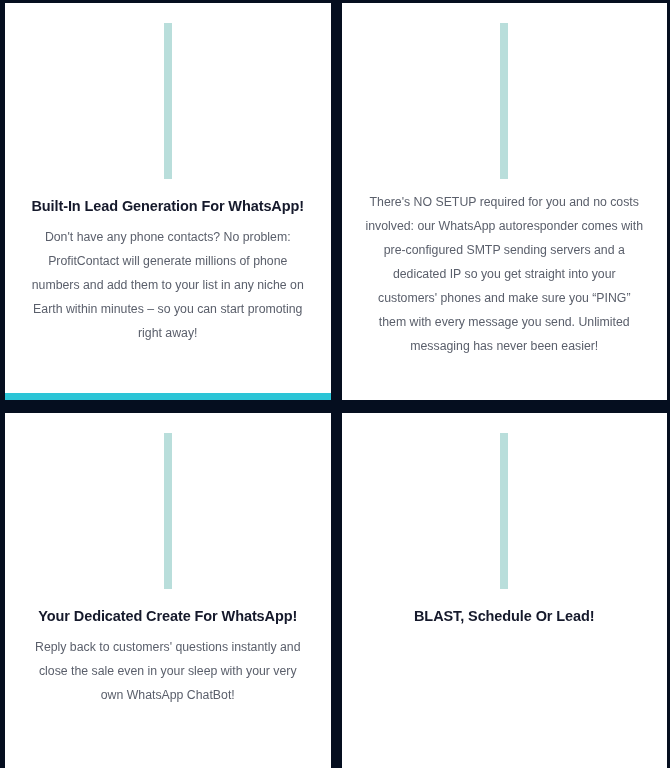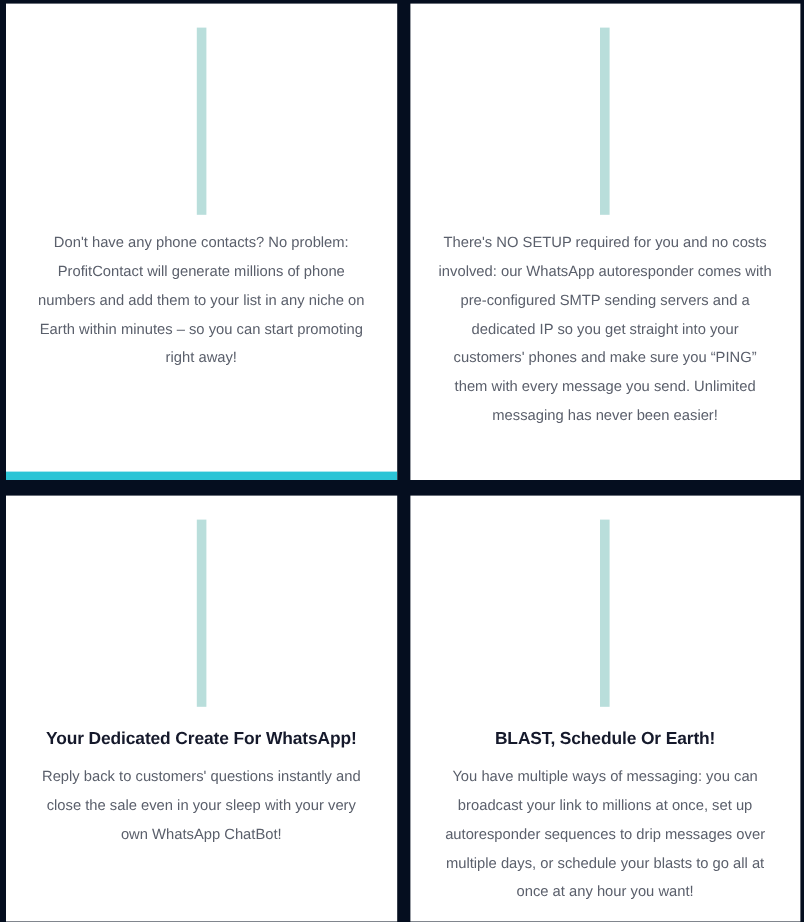--- a/index.html
+++ b/index.html
@@ -280,20 +280,21 @@
           <div class="right-body"></div>
           <div class="right-head"></div>
 
           <div class="leadtxt">
             <div>LEAD</div>
             <div>GENERATION</div>
           </div>
         </div>
       </div>
     </div>
+    <h3 class="card-title">Built-In Lead Generation For WhatsApp!</h3>
     <p class="card-body">Don't have any phone contacts? No problem: ProfitContact will generate millions of phone numbers and add them to your list in any niche on Earth within minutes – so you can start promoting right away!</p>
     <div class="card-accent"></div>
   </div>
 
   <div class="card">
     <div class="thumb-wrap">
       <div class="thumb">
         <div class="dash">
           <div class="dash-top">
             <div class="dash-logo">
@@ -540,18 +541,17 @@
               <div class="bar" style="width:38px;height:2px;background:#2bc95e"></div>
               <div class="bar" style="width:22px;height:2px;background:#2bc95e"></div>
               <div class="bar" style="width:14px;height:2.5px"></div>
               <div class="field"></div>
 
             </div>
           </div>
         </div>
       </div>
     </div>
-    <h3 class="card-title">BLAST, Schedule Or Earth!</h3>
-    <p class="card-body">You have multiple ways of messaging: you can broadcast your link to millions at once, set up autoresponder sequences to drip messages over multiple days, or schedule your blasts to go all at once at any hour you want!</p>
+    <h3 class="card-title">BLAST, Schedule Or Lead!</h3>
 
   </div>
 
 </div>
 
 </body></html>

